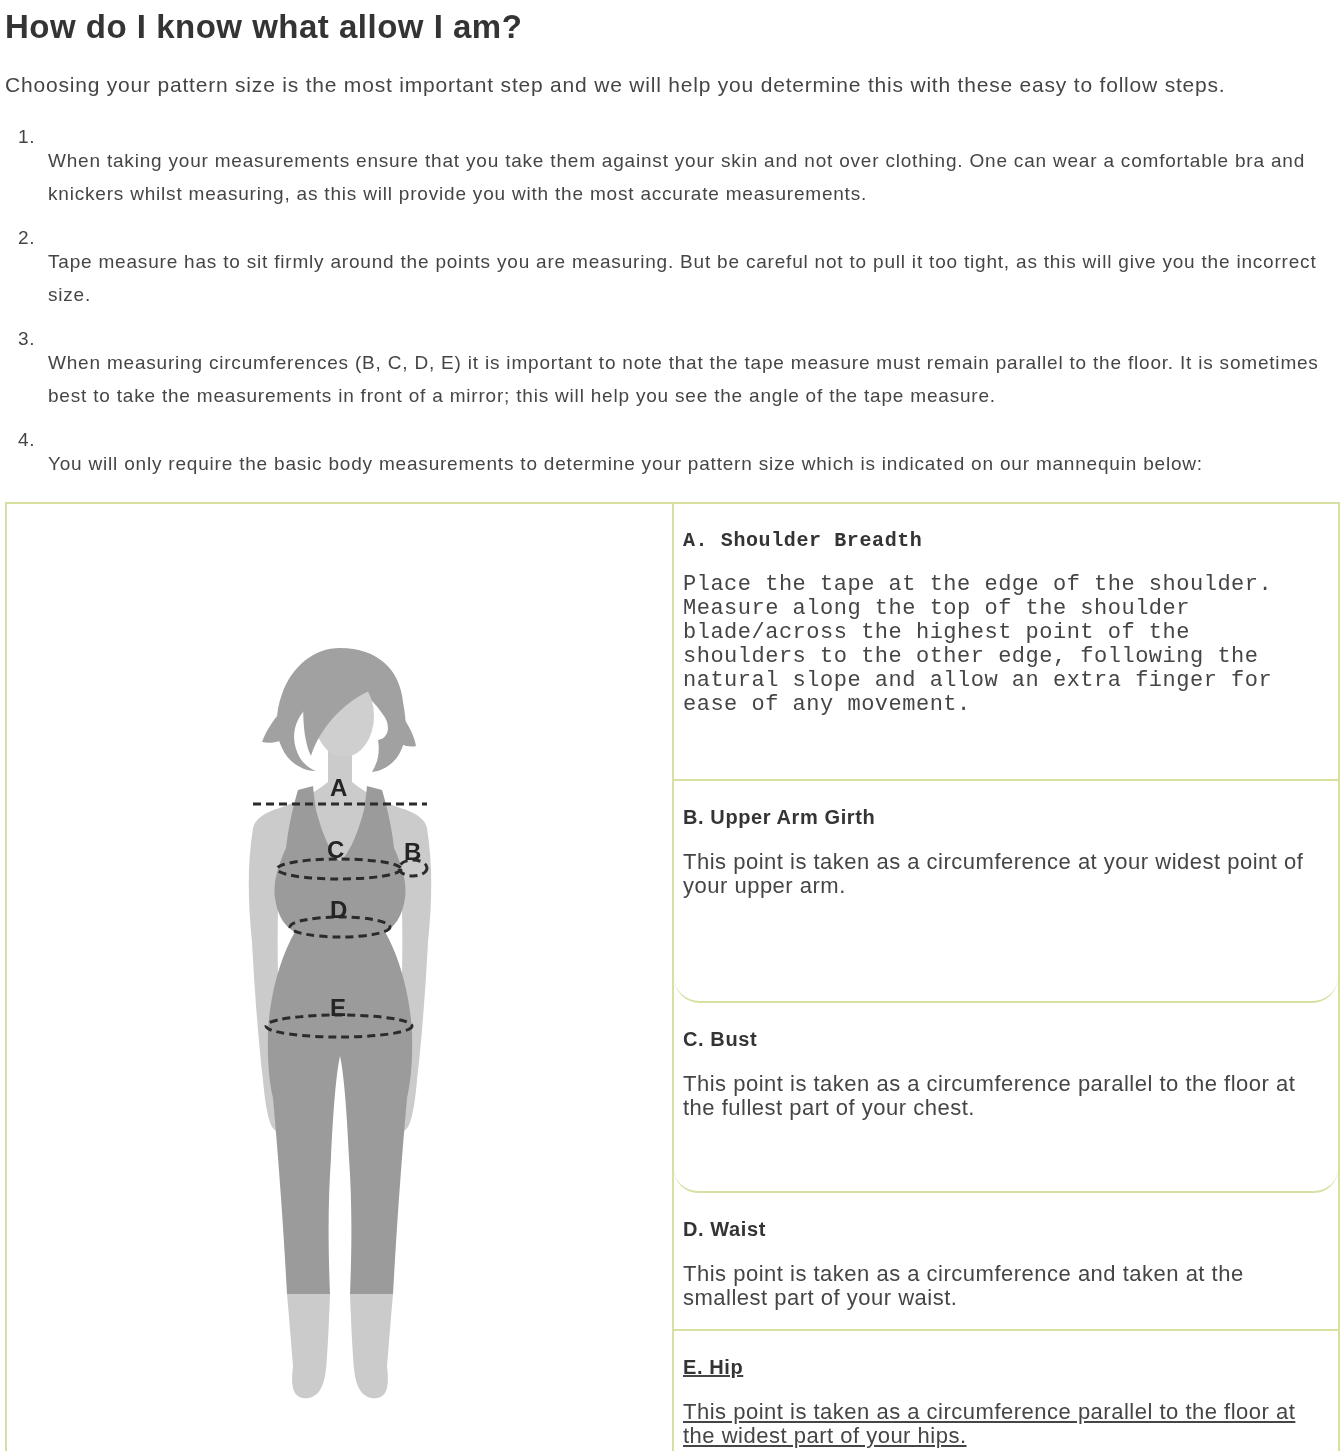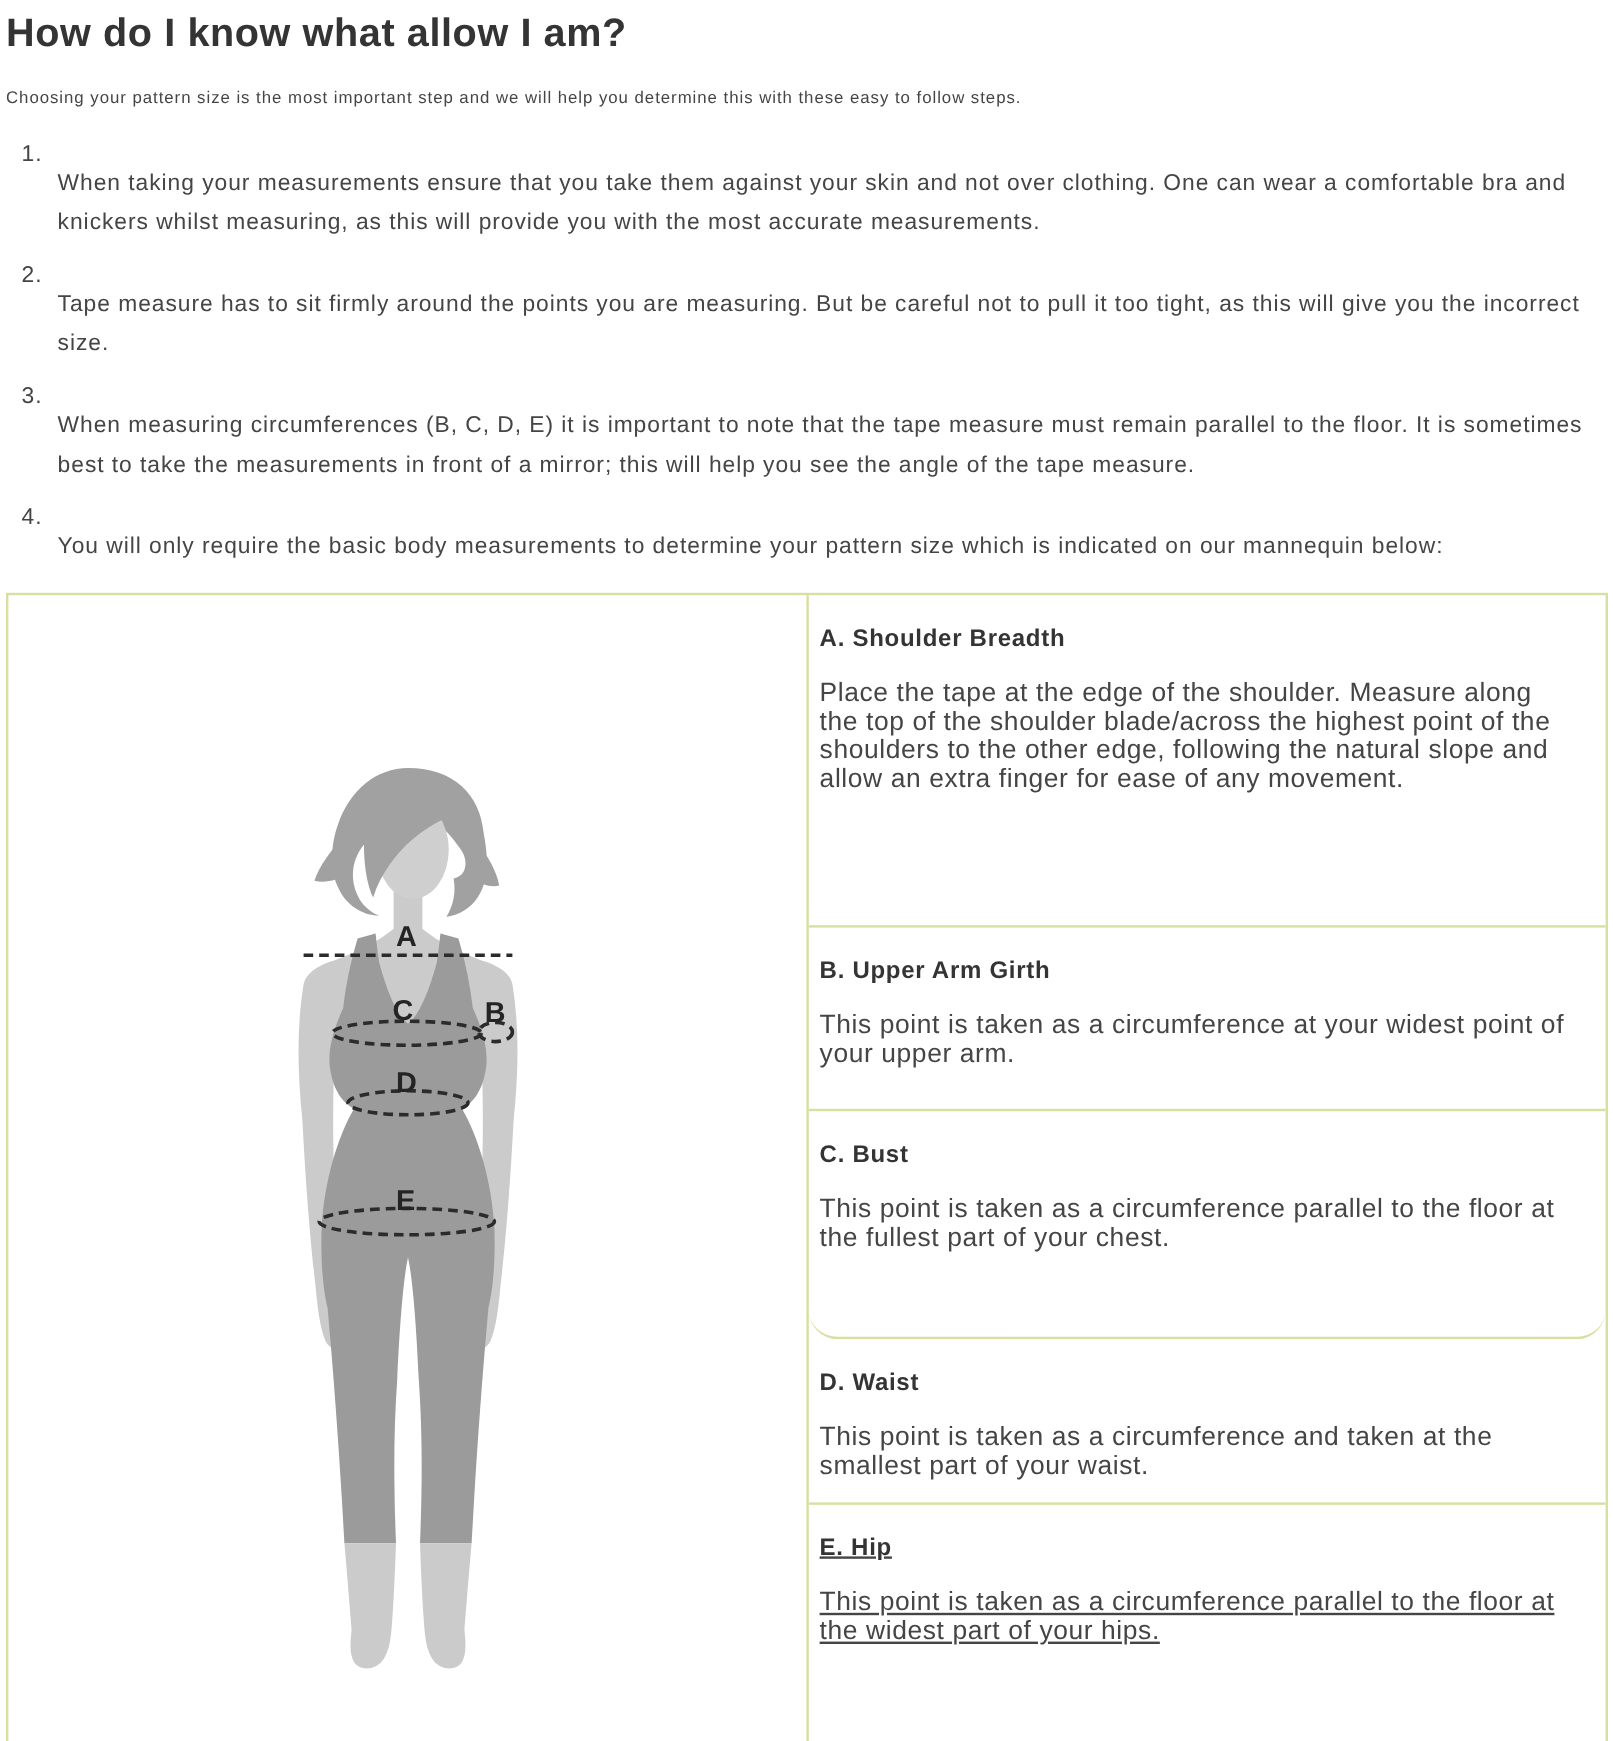--- a/index.html
+++ b/index.html
@@ -23,21 +23,21 @@
   .page{padding:6px 4px 8px 5px;}
   h1{
     margin:2px 0 0 0;
     font-size:33px;
     font-weight:700;
     color:var(--c-heading);
     letter-spacing:0.5px;
   }
   .intro{
     margin:27px 0 0 0;
-    font-size:14px;
+    font-size:21px;
     letter-spacing:0.8px;
     color:var(--c-text);
   }
   ol.steps{
     list-style:none;
     margin:23px 0 0 0;
     padding:0;
   }
   ol.steps li{
     display:flex;
@@ -71,22 +71,22 @@
     flex:1;
     display:flex;
     flex-direction:column;
   }
   .m-section{
     border-bottom:2px solid var(--c-border);
     padding:25px 24px 0 9px;
     overflow:hidden;
   }
   .m-section:last-child{border-bottom:none; flex:1;text-decoration:underline;}
-  .m-sec-a{height:277px;}
-  .m-sec-b{height:153px;}
+  .m-sec-a{height:277px;font-family:Liberation Mono, monospace;}
+  .m-sec-b{height:222px;border-radius:26px;}
   .m-sec-c{height:190px;border-radius:24px;}
   .m-sec-d{height:138px;}
   .m-section h3{
     margin:0;
     font-size:20px;
     font-weight:700;
     letter-spacing:0.6px;
     color:var(--c-heading);
   }
   .m-section p{

